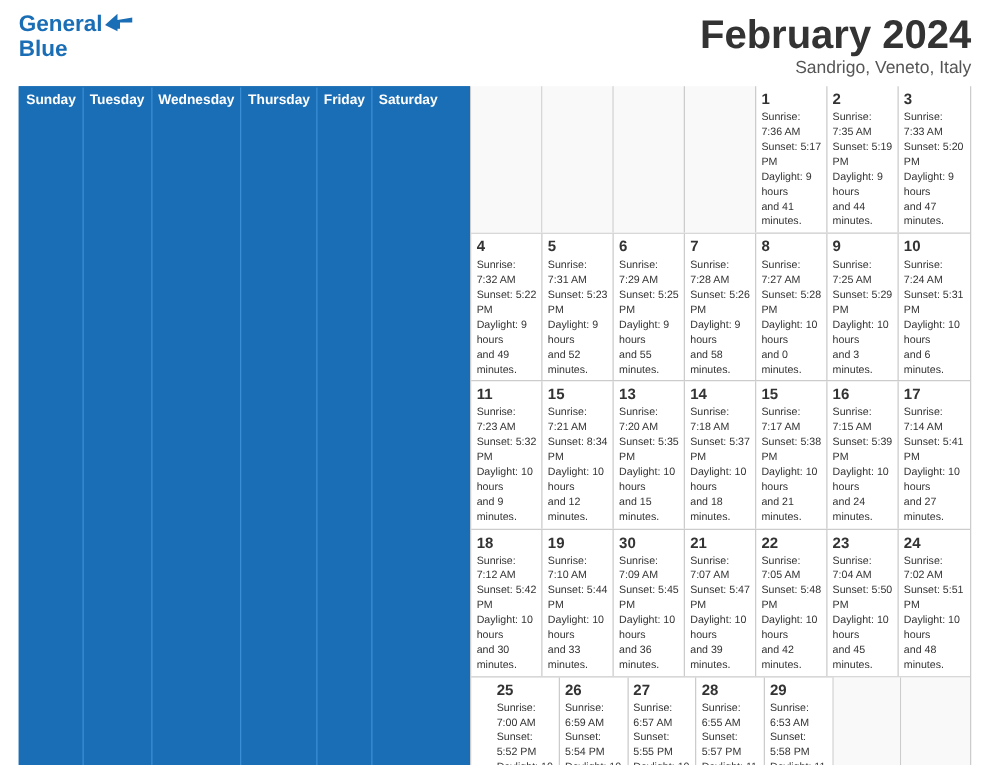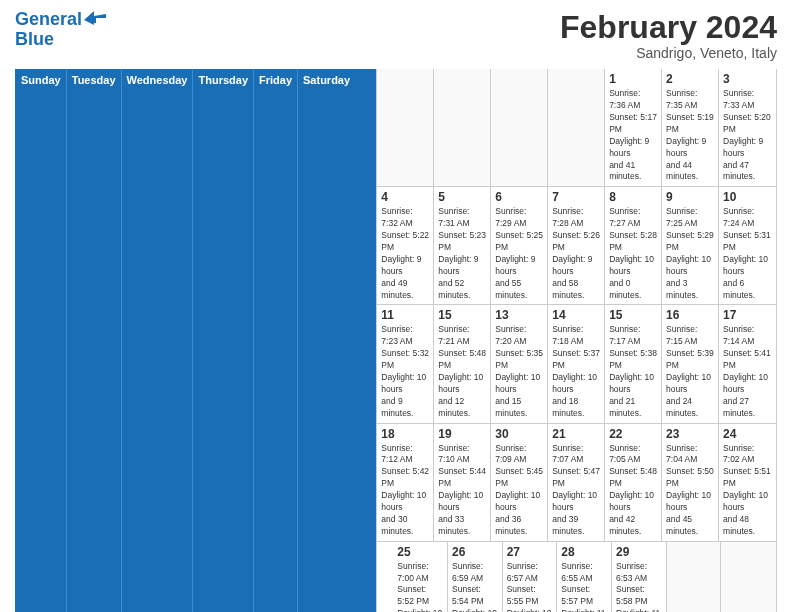--- a/index.html
+++ b/index.html
@@ -225,21 +225,21 @@
           <div class="cal-cell">
             <span class="day-num">11</span>
             <div class="day-info" style="white-space: pre-line;">Sunrise: 7:23 AM
 Sunset: 5:32 PM
 Daylight: 10 hours
 and 9 minutes.</div>
           </div>
           <div class="cal-cell">
             <span class="day-num">15</span>
             <div class="day-info" style="white-space: pre-line;">Sunrise: 7:21 AM
-Sunset: 5:48 PM
+Sunset: 8:34 PM
 Daylight: 10 hours
 and 12 minutes.</div>
           </div>
           <div class="cal-cell">
             <span class="day-num">13</span>
             <div class="day-info" style="white-space: pre-line;">Sunrise: 7:20 AM
 Sunset: 5:35 PM
 Daylight: 10 hours
 and 15 minutes.</div>
           </div>

